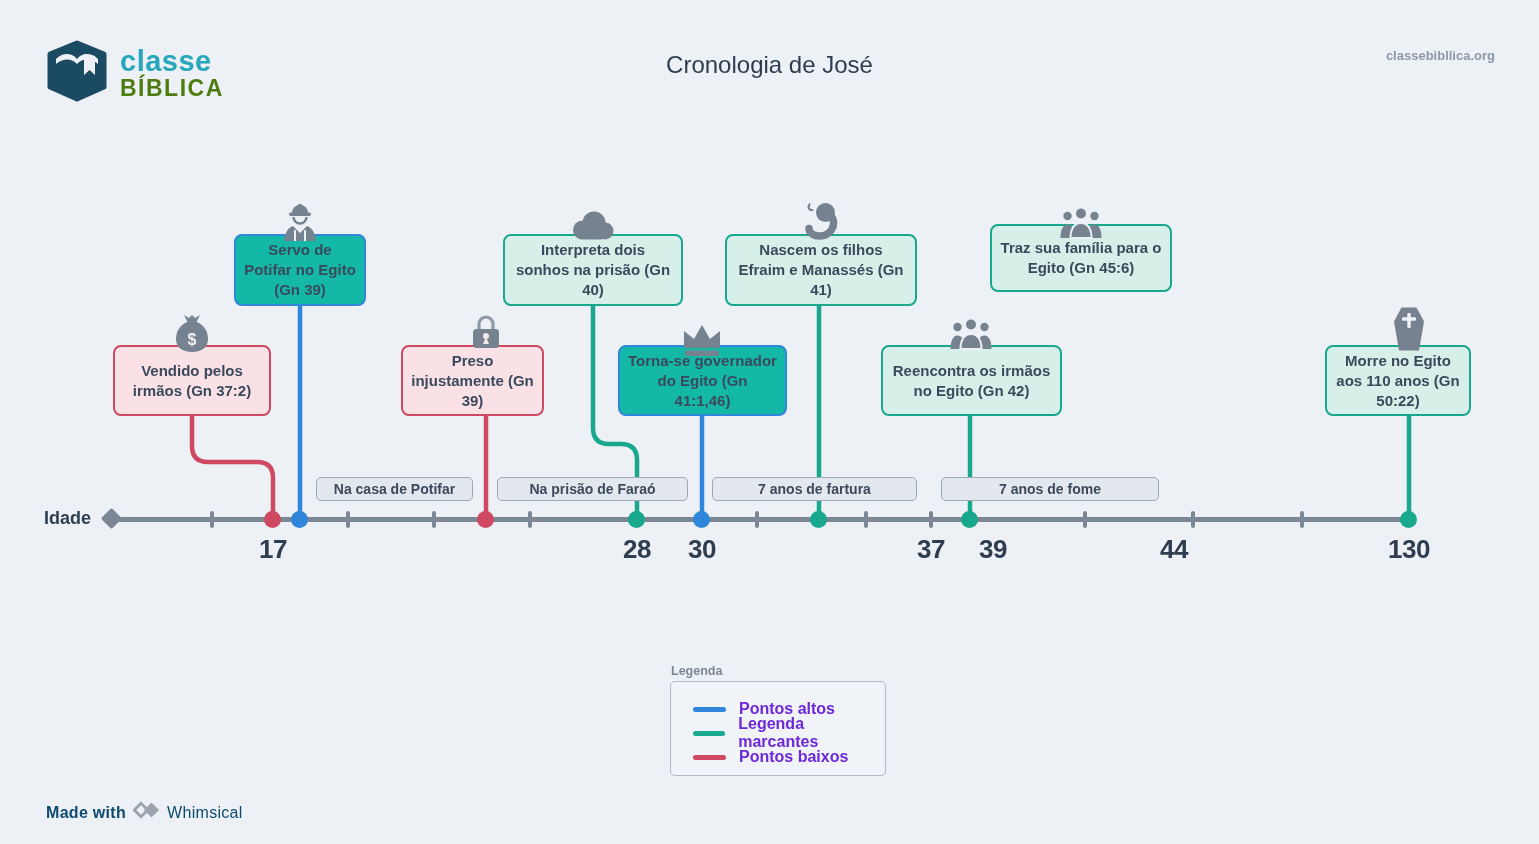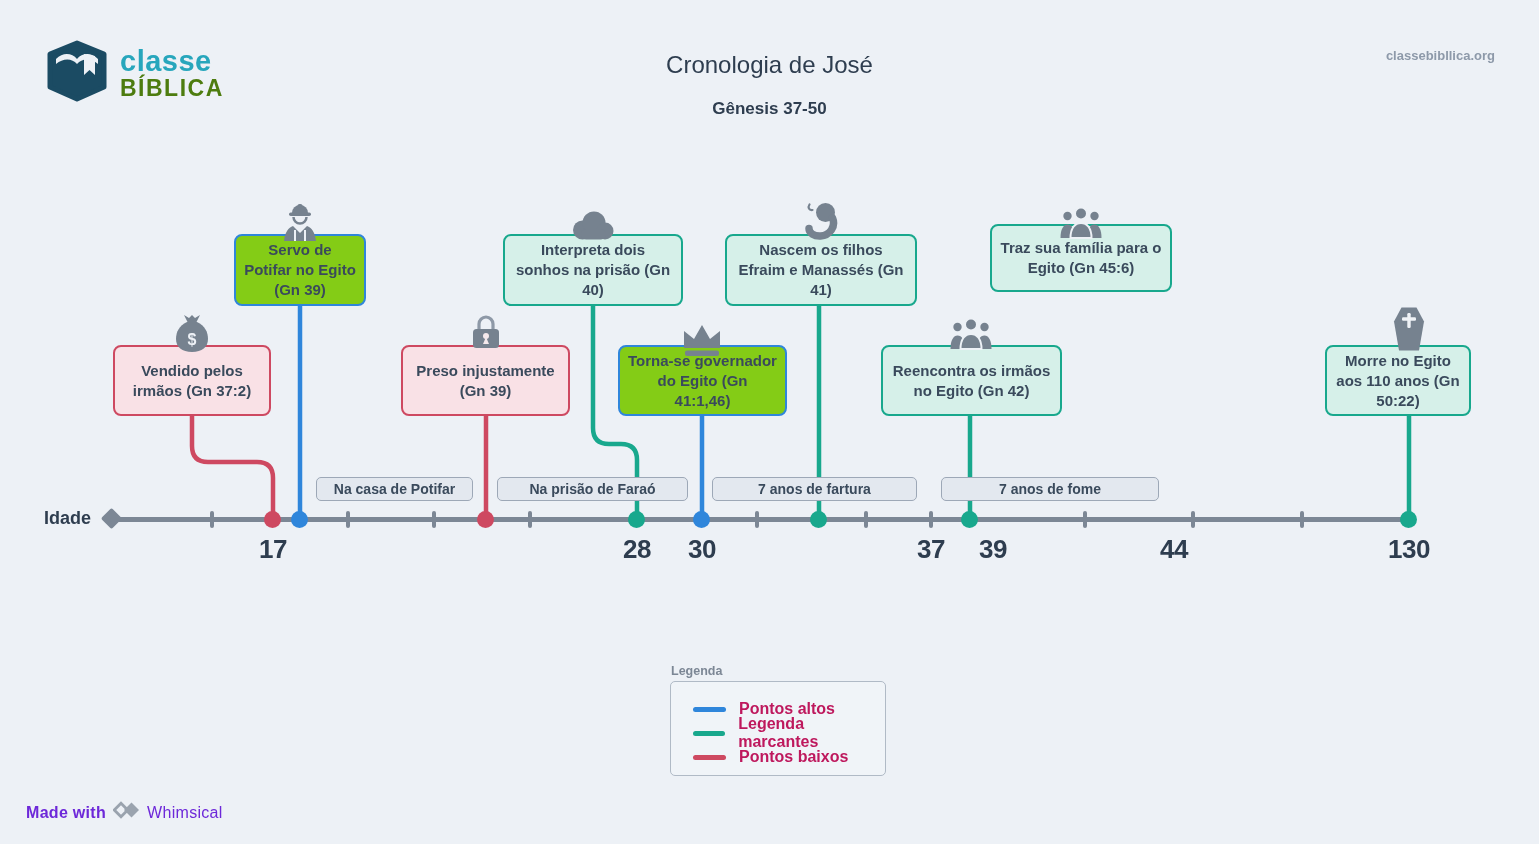--- a/index.html
+++ b/index.html
@@ -37,21 +37,21 @@
   .idade-label { position:absolute; left:44px; top:508px; font-size:18px; font-weight:700; z-index:3; }
 
   
   .event-box {
     position:absolute; z-index:4; box-sizing:border-box;
     display:flex; align-items:center; justify-content:center; text-align:center;
     border:2px solid; border-radius:8px; padding:6px 8px;
     font-size:15px; font-weight:700; line-height:20px; color:#3A4A5C;
   }
   .event-low    { background:#F9E1E6; border-color:#CE4961; }
-  .event-high   { background:#84cc16; border-color:#2F86DB; }
+  .event-high   { background:#14b8a6; border-color:#2F86DB; }
   .event-marker { background:#D6F0E9; border-color:#18A88D; }
   .event-icon { position:absolute; z-index:5; }
   .event-icon svg { display:block; }
   .ico { fill:#76828F; }
 
   
   .period {
     position:absolute; top:477px; height:24px; box-sizing:border-box; z-index:2;
     background:#E3E8EF; border:1.5px solid #9DA8B7; border-radius:5px;
     display:flex; align-items:center; justify-content:center;
@@ -61,25 +61,25 @@
   
   .legend-title { position:absolute; left:671px; top:664px; font-size:12.5px; font-weight:700; color:#7C8795; }
   .legend-box {
     position:absolute; left:670px; top:681px; width:216px; height:95px; box-sizing:border-box;
     background:#F0F4F8; border:1.5px solid #B0BAC6; border-radius:5px;
     padding:15px 0 0 22px;
   }
   .legend-item { display:flex; align-items:center; gap:13px; height:24px; }
   .legend-swatch { width:33px; height:5px; border-radius:3px; }
   .sw-blue { background:#2F86DB; } .sw-teal { background:#18A88D; } .sw-red { background:#CE4961; }
-  .legend-label { font-size:16px; font-weight:700; color:#be185d; }
-
-  
-  .footer { position:absolute; left:26px; top:801px; display:flex; align-items:center; gap:7px;
-            color:#6d28d9; font-size:16px; font-weight:700; letter-spacing:0.3px; }
+  .legend-label { font-size:16px; font-weight:700; color:#6d28d9; }
+
+  
+  .footer { position:absolute; left:46px; top:801px; display:flex; align-items:center; gap:7px;
+            color:#0c4a6e; font-size:16px; font-weight:700; letter-spacing:0.3px; }
   .footer .brand { font-weight:400; }
 </style>
 </head>
 <body>
 
 <div class="canvas">
 
   <div class="logo">
     <span>
       <svg width="66" height="62" viewBox="0 0 66 62">
@@ -87,21 +87,20 @@
         <path d="M12 19 C19 12 28 13 33 19 C38 13 47 12 54 19 V24 C47 18 38 18 33 24 C28 18 19 18 12 24 Z" fill="#EDF1F6"></path>
         <path d="M40 14 V35 L45.5 30 L51 35 V16 Z" fill="#EDF1F6"></path>
       </svg>
     </span>
     <span class="logo-word">
       <div class="logo-classe">classe</div>
       <div class="logo-biblica">BÍBLICA</div>
     </span>
   </div>
   <div class="title">Cronologia de José</div>
-  <div class="subtitle">Gênesis 37-50</div>
   <div class="site-url">classebibllica.org</div>
 
   <svg class="connectors" width="1539" height="844">
     <path class="c-red" d="M192 416 V446 Q192 462 208 462 H257 Q273 462 273 478 V515"></path>
     <path class="c-blue" d="M300 306 V515"></path>
     <path class="c-red" d="M486 416 V515"></path>
     <path class="c-teal" d="M593 306 V428 Q593 444 609 444 H621 Q637 444 637 460 V515"></path>
     <path class="c-blue" d="M702 416 V515"></path>
     <path class="c-teal" d="M819 306 V515"></path>
     <path class="c-teal" d="M970 416 V515"></path>
@@ -140,21 +139,21 @@
   <div class="age" style="left:1174px">44</div>
   <div class="age" style="left:1409px">130</div>
 
   <div class="period" style="left:316px;width:157px">Na casa de Potifar</div>
   <div class="period" style="left:497px;width:191px">Na prisão de Faraó</div>
   <div class="period" style="left:712px;width:205px">7 anos de fartura</div>
   <div class="period" style="left:941px;width:218px">7 anos de fome</div>
 
   <div class="event-box event-low" style="left:113px;top:345px;width:158px;height:71px">Vendido pelos irmãos (Gn 37:2)</div>
   <div class="event-box event-high" style="left:234px;top:234px;width:132px;height:72px">Servo de Potifar no Egito (Gn 39)</div>
-  <div class="event-box event-low" style="left:401px;top:345px;width:169px;height:71px">Preso injustamente (Gn 39)</div>
+  <div class="event-box event-low" style="left:401px;top:345px;width:143px;height:71px">Preso injustamente (Gn 39)</div>
   <div class="event-box event-marker" style="left:503px;top:234px;width:180px;height:72px">Interpreta dois sonhos na prisão (Gn 40)</div>
   <div class="event-box event-high" style="left:618px;top:345px;width:169px;height:71px">Torna-se governador do Egito (Gn 41:1,46)</div>
   <div class="event-box event-marker" style="left:725px;top:234px;width:192px;height:72px">Nascem os filhos Efraim e Manassés (Gn 41)</div>
   <div class="event-box event-marker" style="left:881px;top:345px;width:181px;height:71px">Reencontra os irmãos no Egito (Gn 42)</div>
   <div class="event-box event-marker" style="left:990px;top:224px;width:182px;height:68px">Traz sua família para o Egito (Gn 45:6)</div>
   <div class="event-box event-marker" style="left:1325px;top:345px;width:146px;height:71px">Morre no Egito aos 110 anos (Gn 50:22)</div>
 
   <span class="event-icon" style="left:174px;top:314px">
     <svg width="36" height="40" viewBox="0 0 36 40">
       <path class="ico" d="M10 1 l5 3 l3 -3 l3 3 l5 -3 l-4 8 h-8 z"></path>

